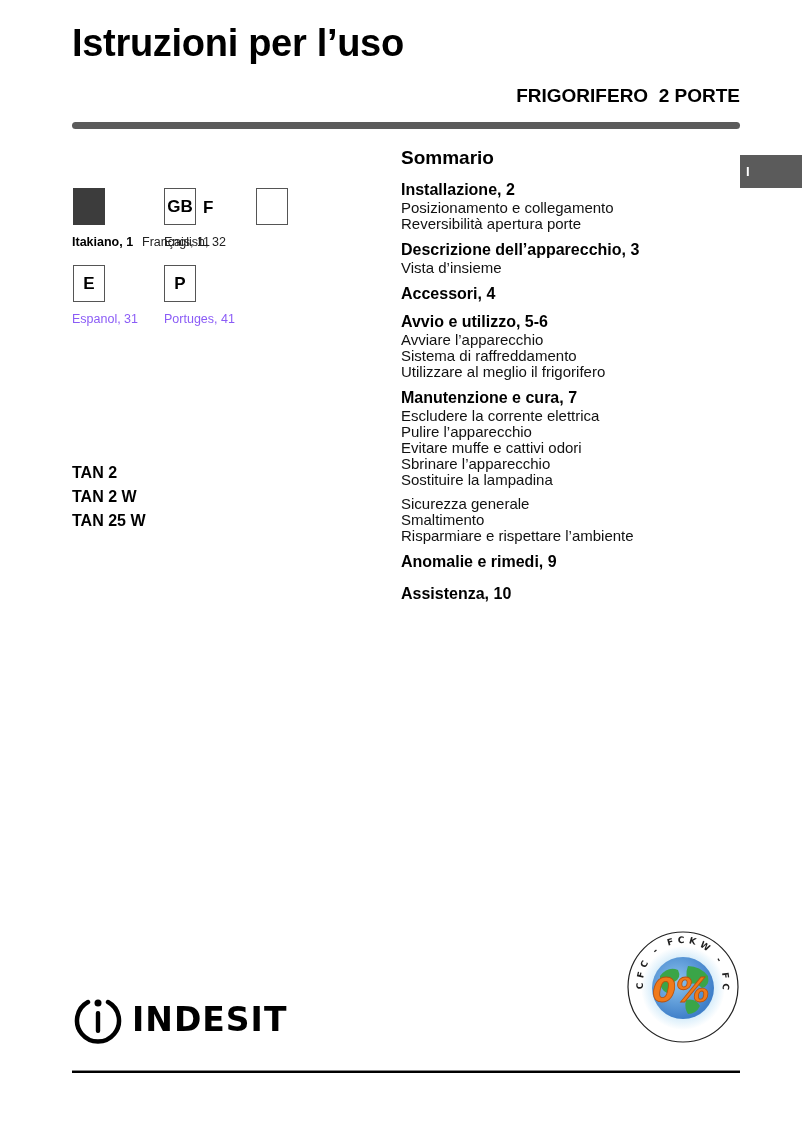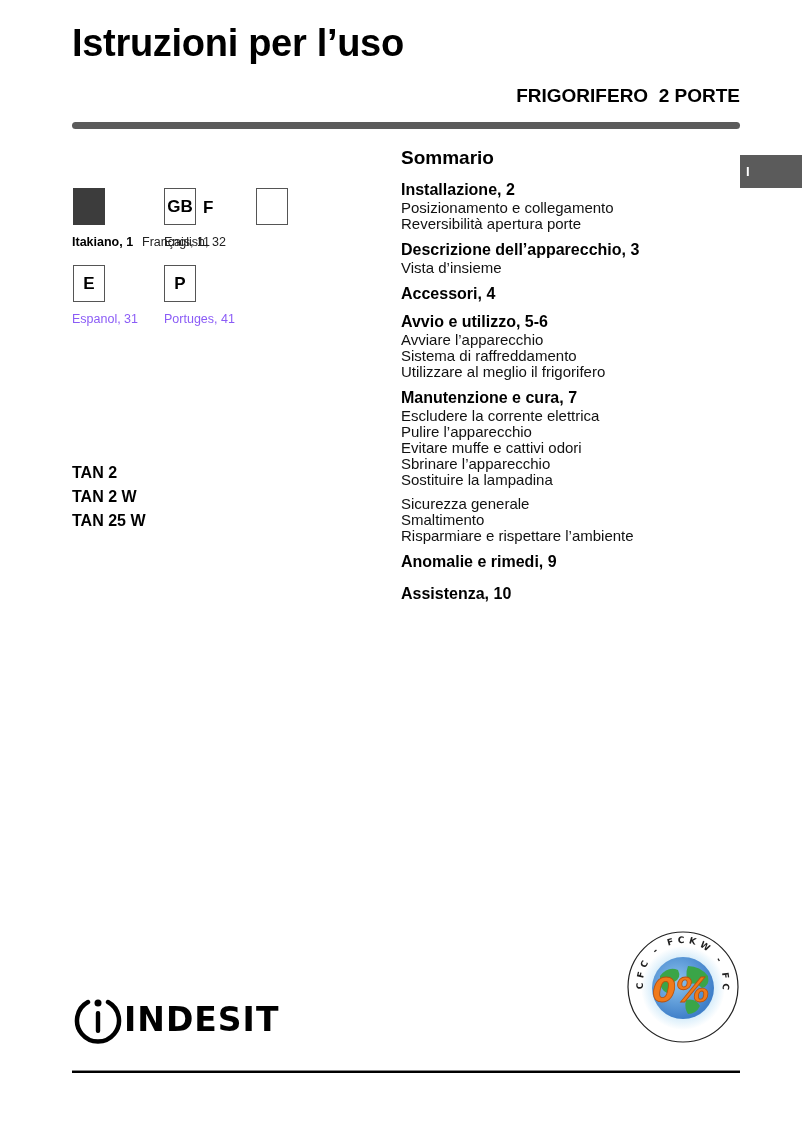--- a/index.html
+++ b/index.html
@@ -24,21 +24,21 @@
     .models { left: 72px; top: 461px; font-size: 16px; font-weight: bold; line-height: 24px; }
     .models div { cursor: default; }
 
     .toc { left: 401px; top: 147px; width: 330px; }
     .toc h2 { font-size: 19px; font-weight: bold; margin: 0 0 11px 0; }
     .toc .sec { margin-bottom: 8px; }
     .toc .sec-title { font-size: 16px; font-weight: bold; line-height: 20px; cursor: pointer; }
     .toc .sub { font-size: 15px; line-height: 16px; color: #111; cursor: pointer; }
 
     .logo { left: 72px; top: 993px; display: flex; align-items: center; }
-    .logo-word { font-size: 33px; font-weight: bold; letter-spacing: 1px; font-family: "DejaVu Sans", sans-serif; }
+    .logo-word { font-size: 33px; font-weight: bold; letter-spacing: 1px; margin-left: 8px; font-family: "DejaVu Sans", sans-serif; }
 
     .badge { left: 626px; top: 930px; width: 114px; height: 114px; }
     .bottom-rule { left: 72px; top: 1070px; width: 668px; height: 3px; border-top: 1px solid #888; border-bottom: 2px solid #000; box-sizing: border-box; }
   </style>
 </head>
 <body>
 
 <h1 class="abs title">Istruzioni per l’uso</h1>
 <div class="abs subtitle">FRIGORIFERO  2 PORTE</div>
 <div class="abs top-rule"></div>

